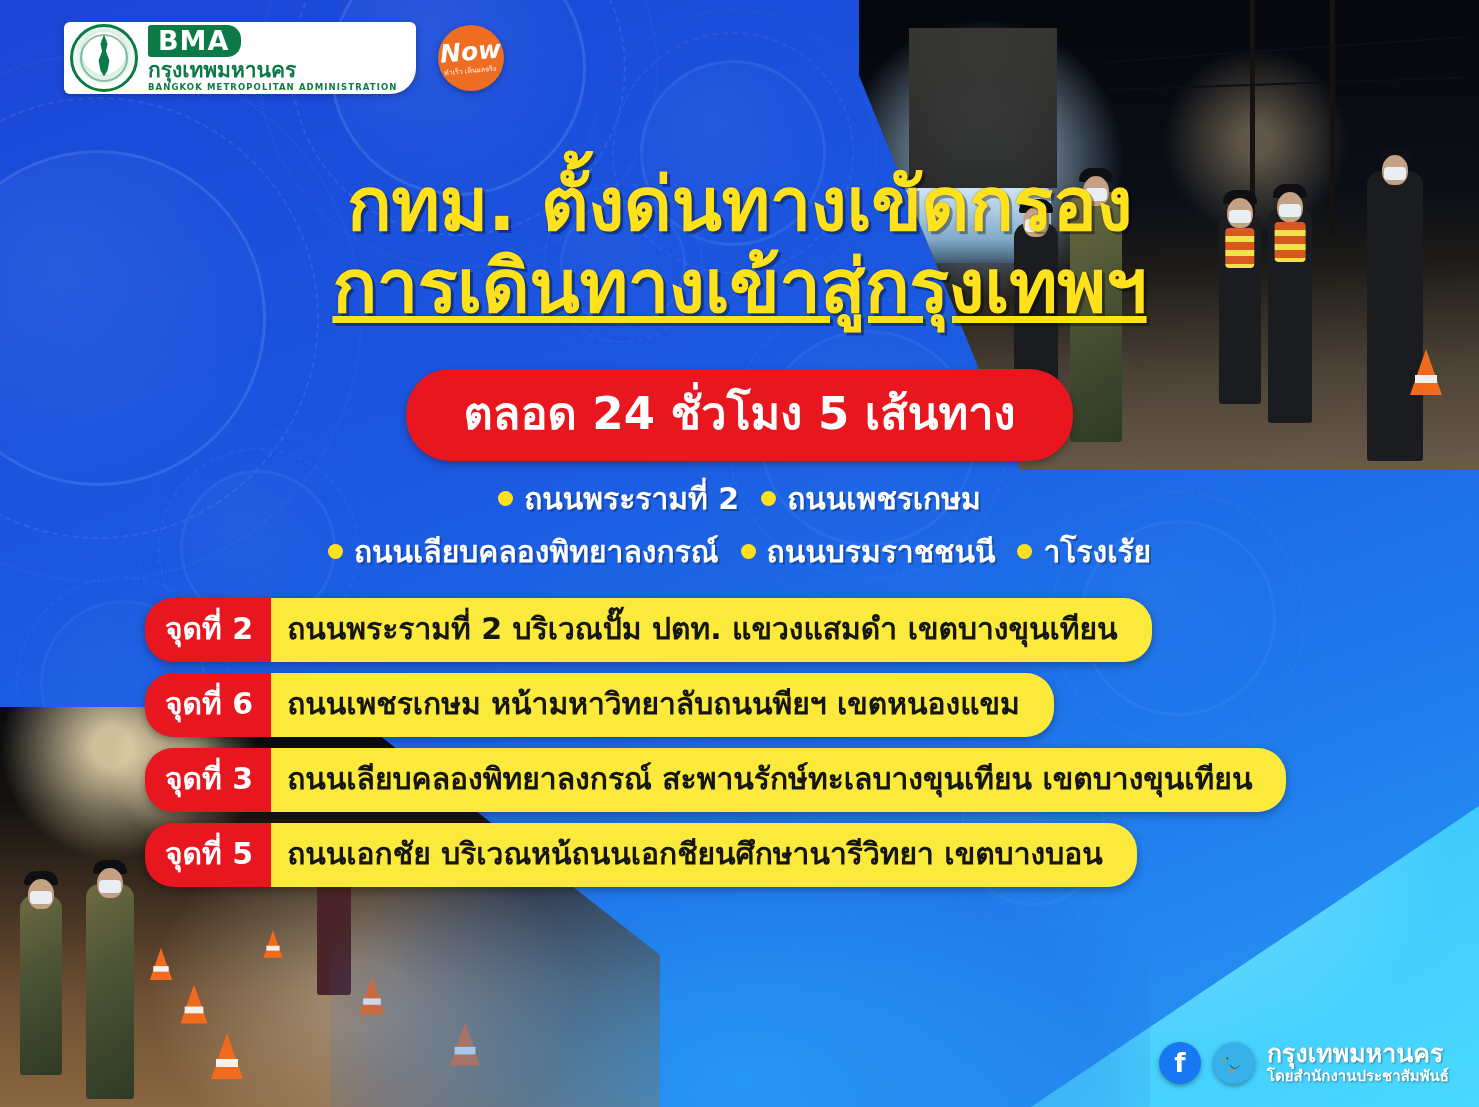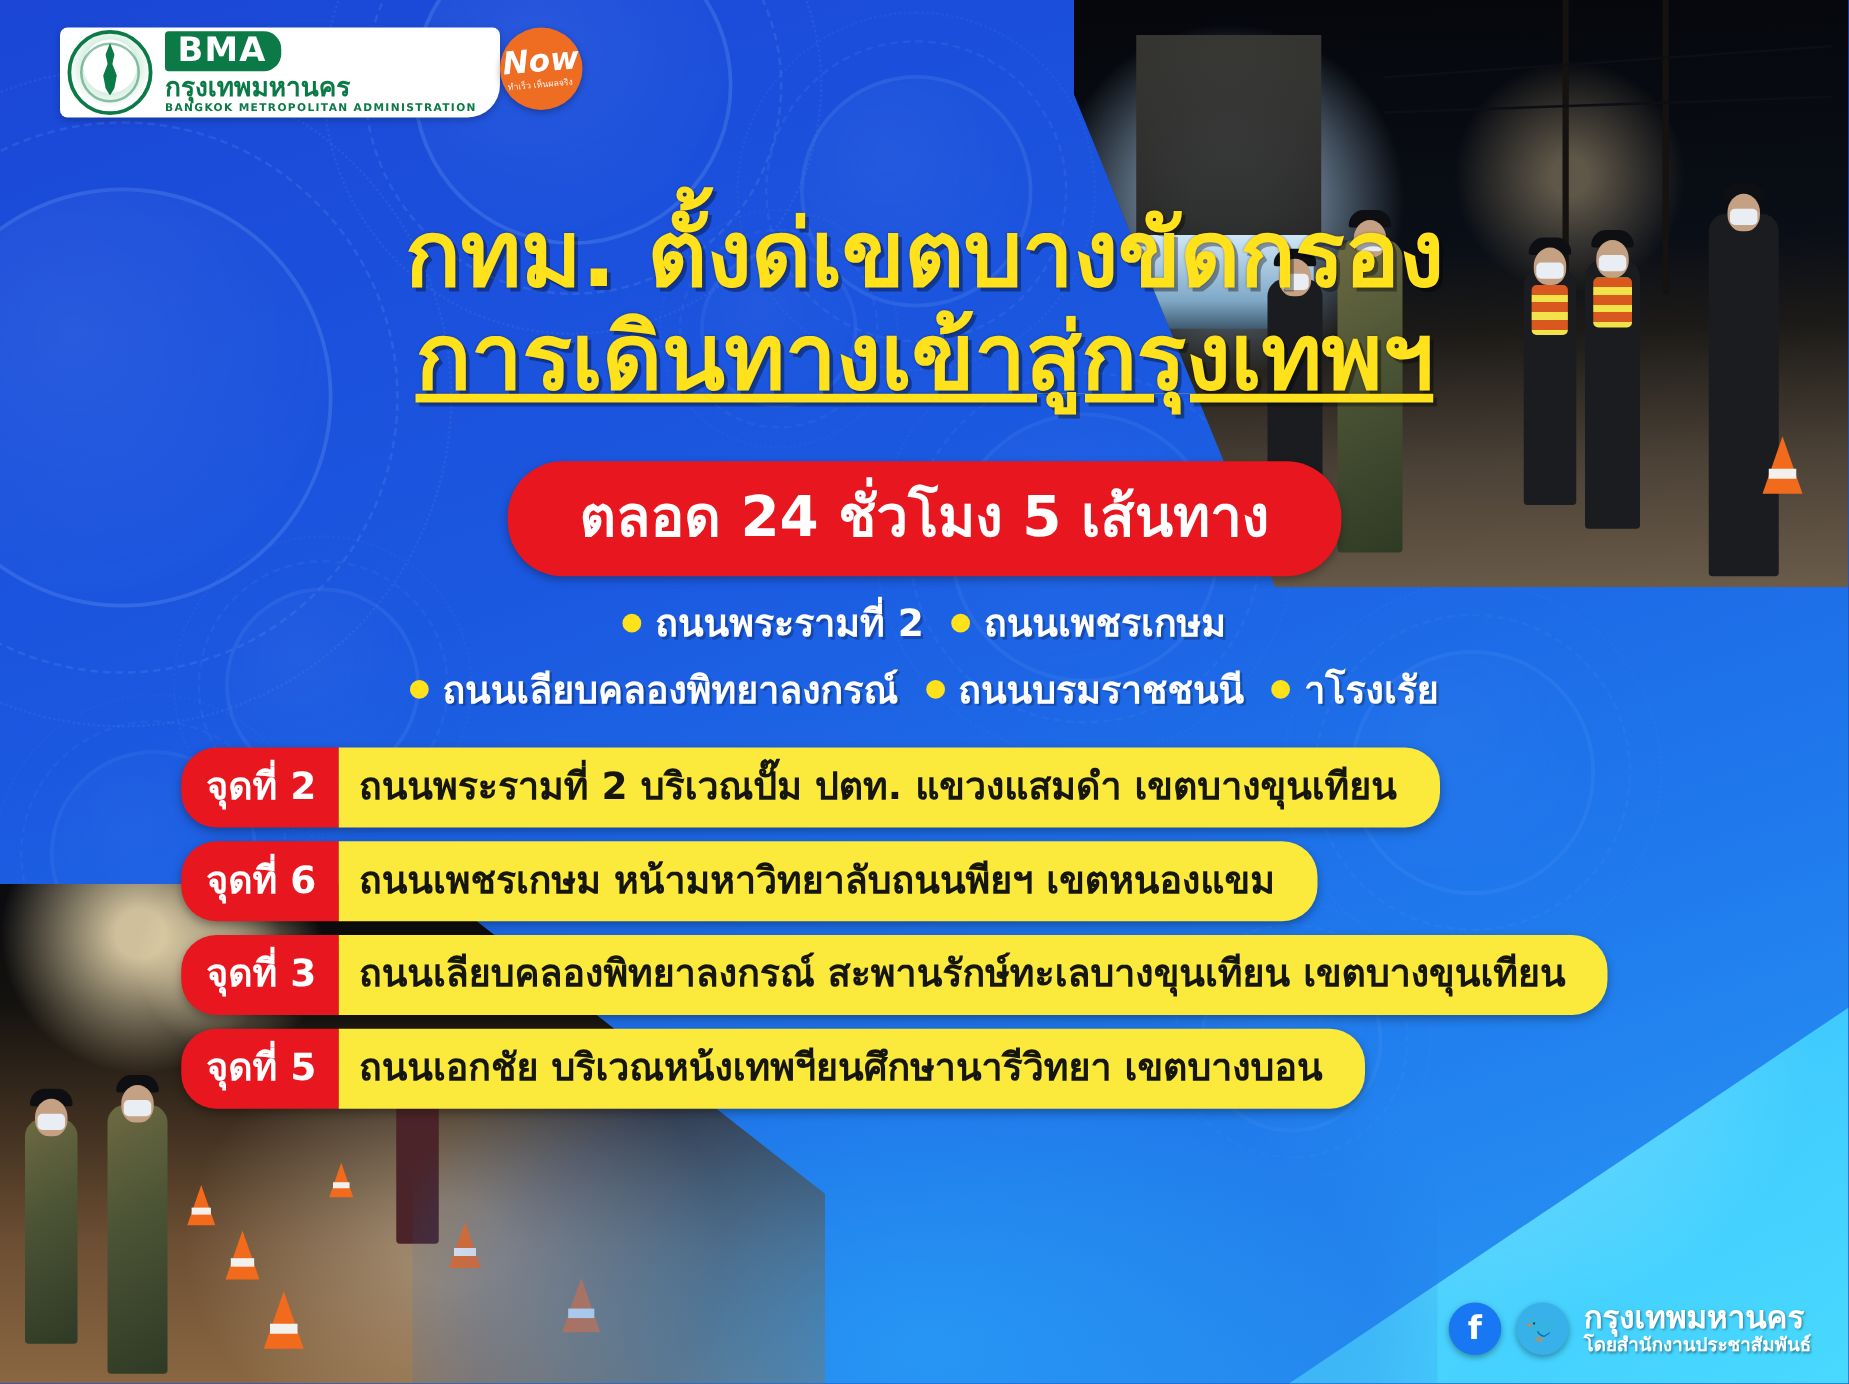--- a/index.html
+++ b/index.html
@@ -156,22 +156,22 @@
   .blue-wash {
     position: absolute;
     left: 330px; bottom: 0; width: 820px; height: 300px;
     background: radial-gradient(ellipse at 50% 90%, rgba(40,155,245,.75), rgba(30,110,225,.25) 62%, transparent 80%);
     pointer-events: none;
   }
 
   
   .logo-bar {
     position: absolute;
-    left: 48px; top: 22px;
-    display: flex; 
+    left: 64px; top: 22px;
+    display: flex; align-items: center; gap: 22px;
     z-index: 8;
   }
   .bma-logo {
     display: flex; align-items: center;
     height: 72px; padding: 0 18px 0 6px;
     background: #ffffff;
     border-radius: 6px 6px 26px 6px;
     box-shadow: 0 2px 6px rgba(0,0,0,.25);
   }
   .bma-seal {
@@ -427,21 +427,21 @@
         <span class="bma-eng">BANGKOK METROPOLITAN ADMINISTRATION</span>
       </div>
     </div>
     <div class="now-logo">
       <span class="now-word">Now</span>
       <span class="now-sub">ทำเร็ว เห็นผลจริง</span>
     </div>
   </div>
 
   <div class="headline">
-    <span class="hl">กทม. ตั้งด่เขตบางขัดกรอง</span>
+    <span class="hl">กทม. ตั้งด่นทางเขัดกรอง</span>
     <span class="hl hl2">การเดินทางเข้าสู่กรุงเทพฯ</span>
   </div>
 
   <div class="hours-badge">ตลอด 24 ชั่วโมง 5 เส้นทาง</div>
 
   <div class="roads">
     <div class="road-line">
       <span class="road-item">
         <span class="dot"></span>
         <span>ถนนพระรามที่ 2</span>
@@ -475,21 +475,21 @@
     <div class="point-row">
       <span class="point-tag">จุดที่ 6</span>
       <span class="point-text">ถนนเพชรเกษม หน้ามหาวิทยาลับถนนพียฯ เขตหนองแขม</span>
     </div>
     <div class="point-row">
       <span class="point-tag">จุดที่ 3</span>
       <span class="point-text">ถนนเลียบคลองพิทยาลงกรณ์ สะพานรักษ์ทะเลบางขุนเทียน เขตบางขุนเทียน</span>
     </div>
     <div class="point-row">
       <span class="point-tag">จุดที่ 5</span>
-      <span class="point-text">ถนนเอกชัย บริเวณหน้งเทพฯียนศึกษานารีวิทยา เขตบางบอน</span>
+      <span class="point-text">ถนนเอกชัย บริเวณหน้ถนนเอกชียนศึกษานารีวิทยา เขตบางบอน</span>
     </div>
   </div>
 
   <div class="footer">
     <span class="social fb">f</span>
     <span class="social tw">🐦</span>
     <span class="footer-text">
       <span class="footer-title">กรุงเทพมหานคร</span>
       <span class="footer-sub">โดยสำนักงานประชาสัมพันธ์</span>
     </span>

